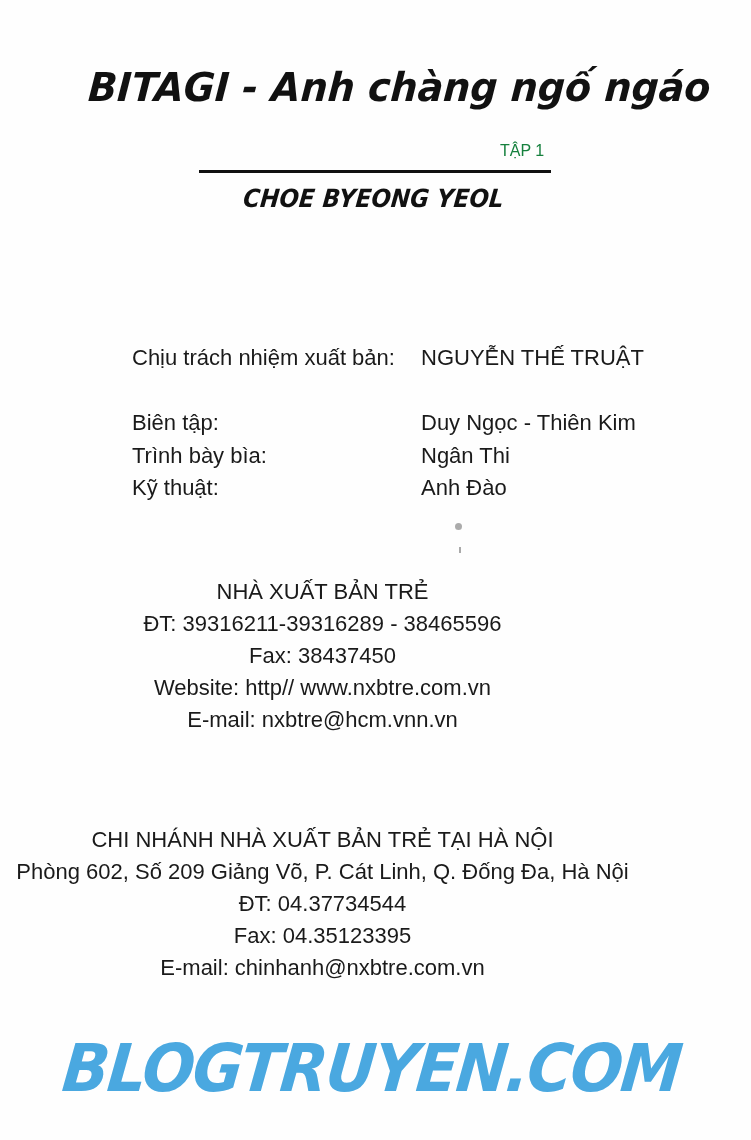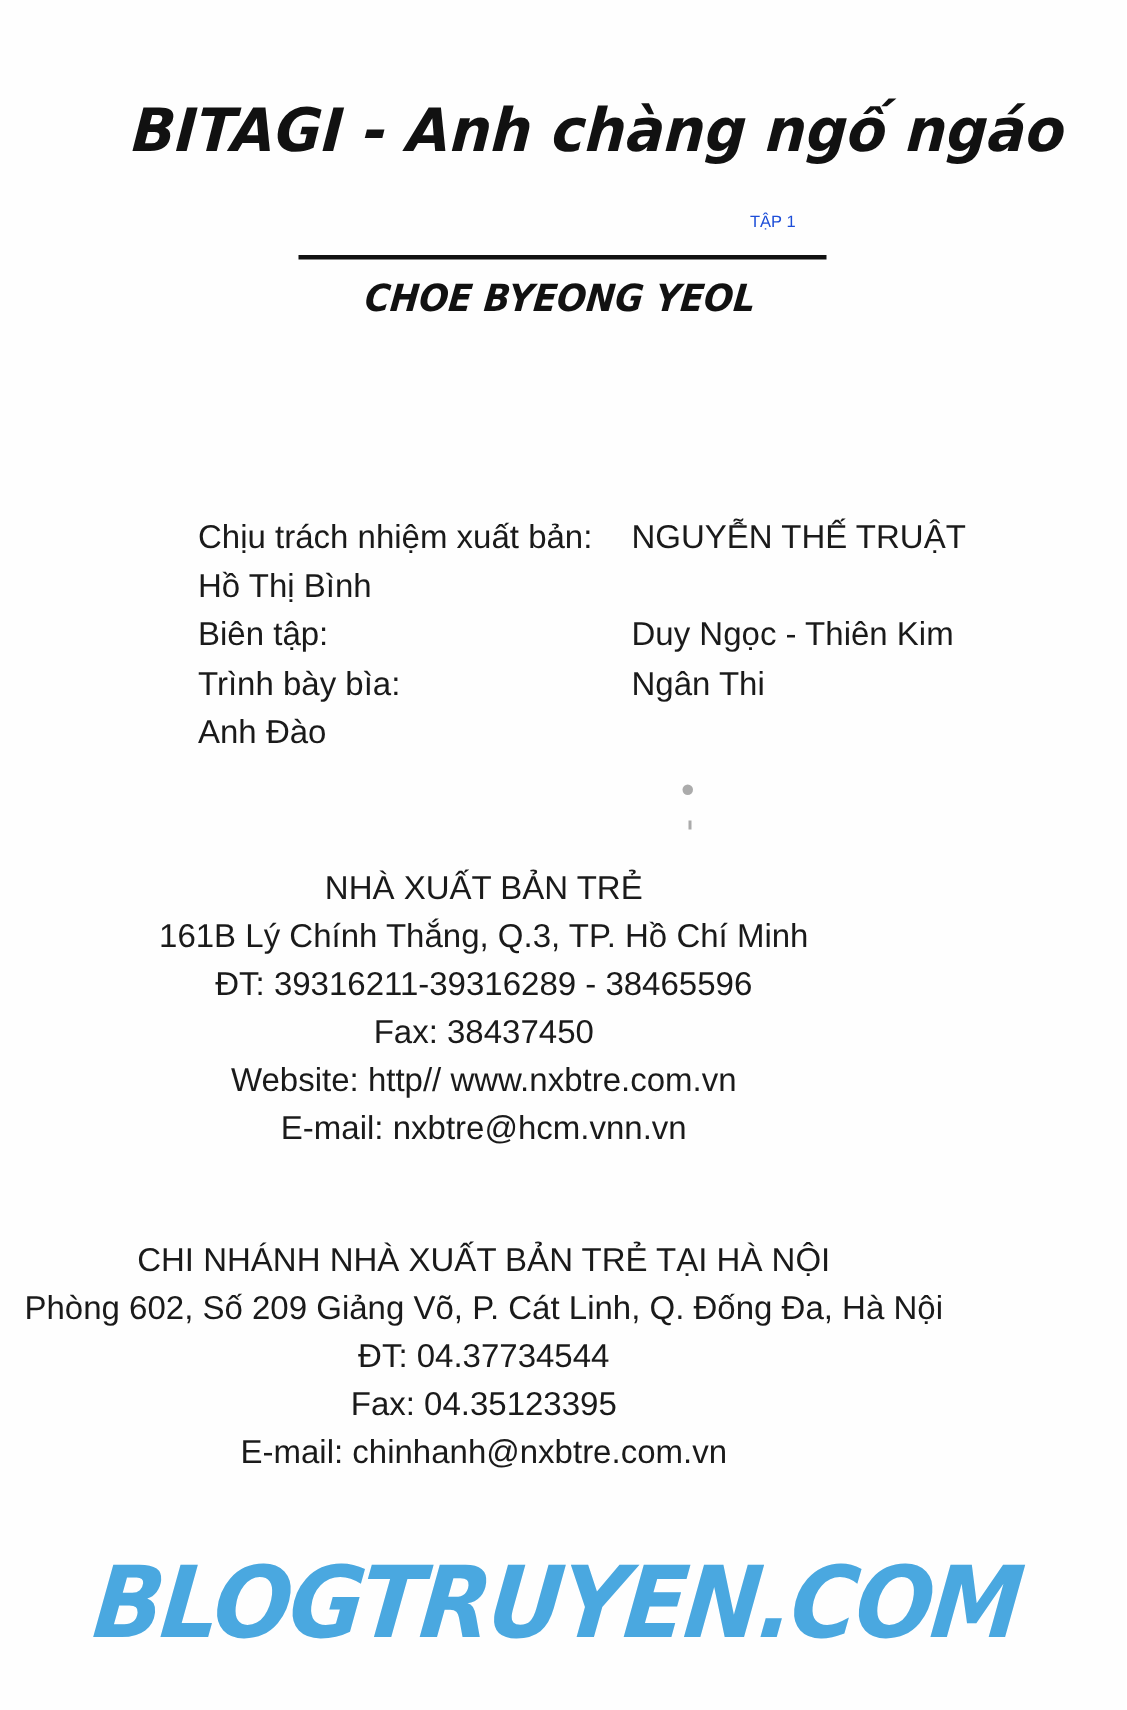--- a/index.html
+++ b/index.html
@@ -29,22 +29,22 @@
       color: #111;
       white-space: nowrap;
       transform: scaleY(1.05) skewX(-4deg);
       transform-origin: left top;
     }
     .volume {
       position: absolute;
       left: 500px;
       top: 142px;
       font-family: "Liberation Sans", sans-serif;
-      font-size: 11px;
-      color: #1d4ed8;
+      font-size: 16px;
+      color: #15803d;
     }
     .rule {
       position: absolute;
       left: 199px;
       top: 170px;
       width: 352px;
       height: 3px;
       background: #111;
     }
     .author {
@@ -143,41 +143,40 @@
   <div class="volume">TẬP 1</div>
   <div class="rule"></div>
   <div class="author">CHOE BYEONG YEOL</div>
 
   <div class="credits">
     <div class="credit-row">
       <span class="credit-label">Chịu trách nhiệm xuất bản:</span>
       <span class="credit-value">NGUYỄN THẾ TRUẬT</span>
     </div>
     <div class="credit-row">
-      <span class="credit-value">Hồ Thị Bình</span>
     </div>
     <div class="credit-row">
       <span class="credit-label">Biên tập:</span>
       <span class="credit-value">Duy Ngọc - Thiên Kim</span>
     </div>
     <div class="credit-row">
       <span class="credit-label">Trình bày  bìa:</span>
       <span class="credit-value">Ngân Thi</span>
     </div>
     <div class="credit-row">
+      <span class="credit-label">Kỹ thuật:</span>
       <span class="credit-value">Anh Đào</span>
     </div>
   </div>
 
   <div class="dot"></div>
   <div class="dot2"></div>
 
   <div class="publisher">
     <div class="line">NHÀ XUẤT BẢN TRẺ</div>
-    <div class="line">161B Lý Chính Thắng, Q.3, TP. Hồ Chí Minh</div>
     <div class="line">ĐT: 39316211-39316289 - 38465596</div>
     <div class="line">Fax: 38437450</div>
     <div class="line">Website: http// www.nxbtre.com.vn</div>
     <div class="line">E-mail: nxbtre@hcm.vnn.vn</div>
   </div>
 
   <div class="branch">
     <div class="line">CHI NHÁNH NHÀ XUẤT BẢN TRẺ TẠI HÀ NỘI</div>
     <div class="line">Phòng 602, Số 209 Giảng Võ, P. Cát Linh, Q. Đống Đa, Hà Nội</div>
     <div class="line">ĐT: 04.37734544</div>

